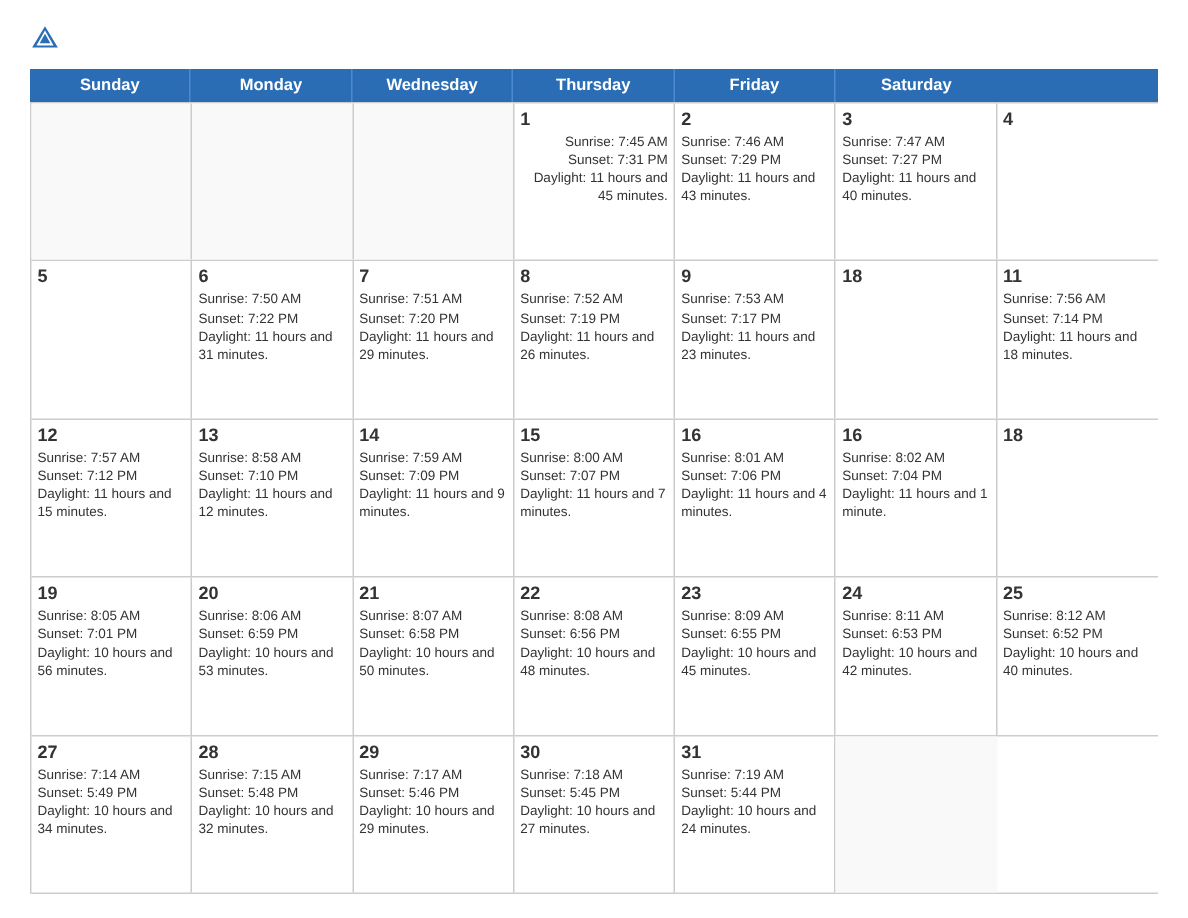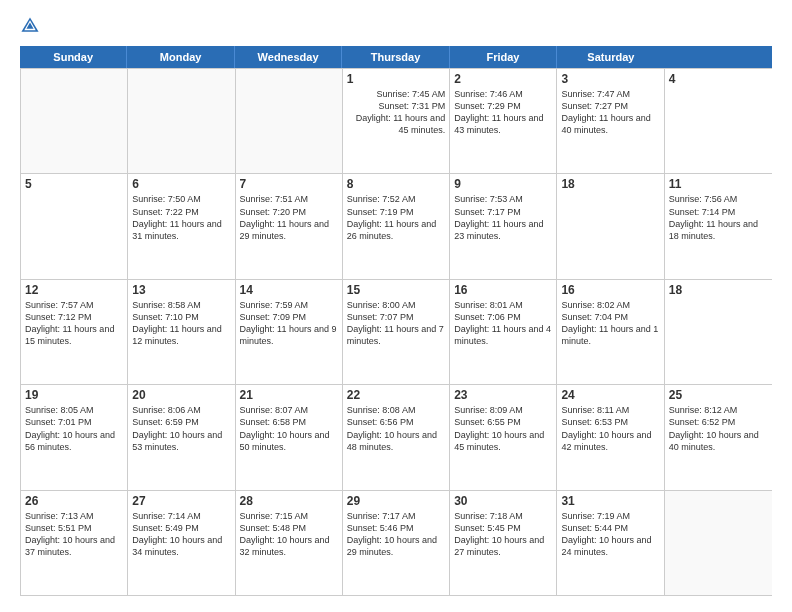--- a/index.html
+++ b/index.html
@@ -283,26 +283,20 @@
           </div>
           <div class="cal-cell">
             <span class="day-num">25</span>
             <div class="cell-info" style="white-space: pre-line;">Sunrise: 8:12 AM
 Sunset: 6:52 PM
 Daylight: 10 hours and 40 minutes.</div>
           </div>
         </div>
         <div class="cal-row">
           <div class="cal-cell">
-            <span class="day-num">26</span>
-            <div class="cell-info" style="white-space: pre-line;">Sunrise: 7:13 AM
-Sunset: 5:51 PM
-Daylight: 10 hours and 37 minutes.</div>
-          </div>
-          <div class="cal-cell">
             <span class="day-num">27</span>
             <div class="cell-info" style="white-space: pre-line;">Sunrise: 7:14 AM
 Sunset: 5:49 PM
 Daylight: 10 hours and 34 minutes.</div>
           </div>
           <div class="cal-cell">
             <span class="day-num">28</span>
             <div class="cell-info" style="white-space: pre-line;">Sunrise: 7:15 AM
 Sunset: 5:48 PM
 Daylight: 10 hours and 32 minutes.</div>

